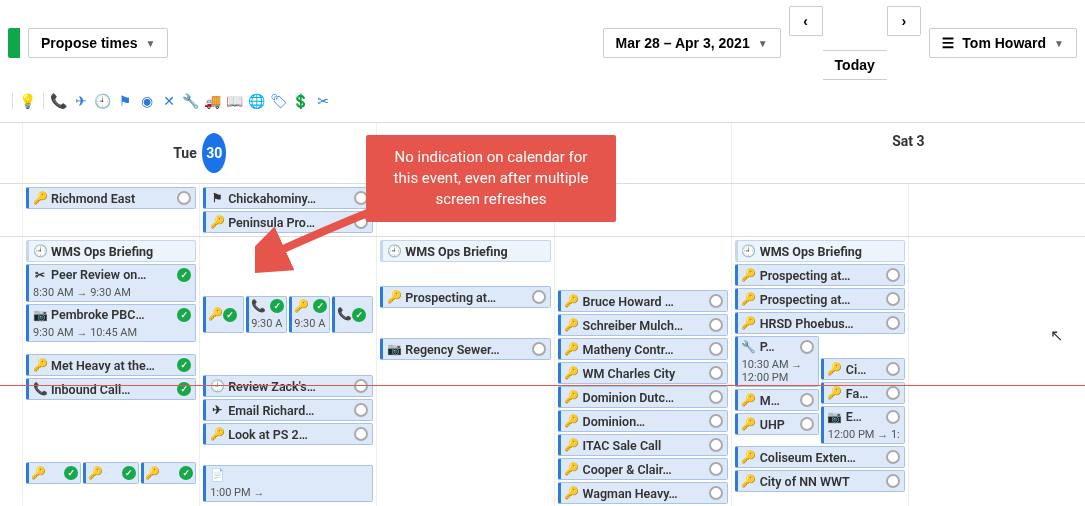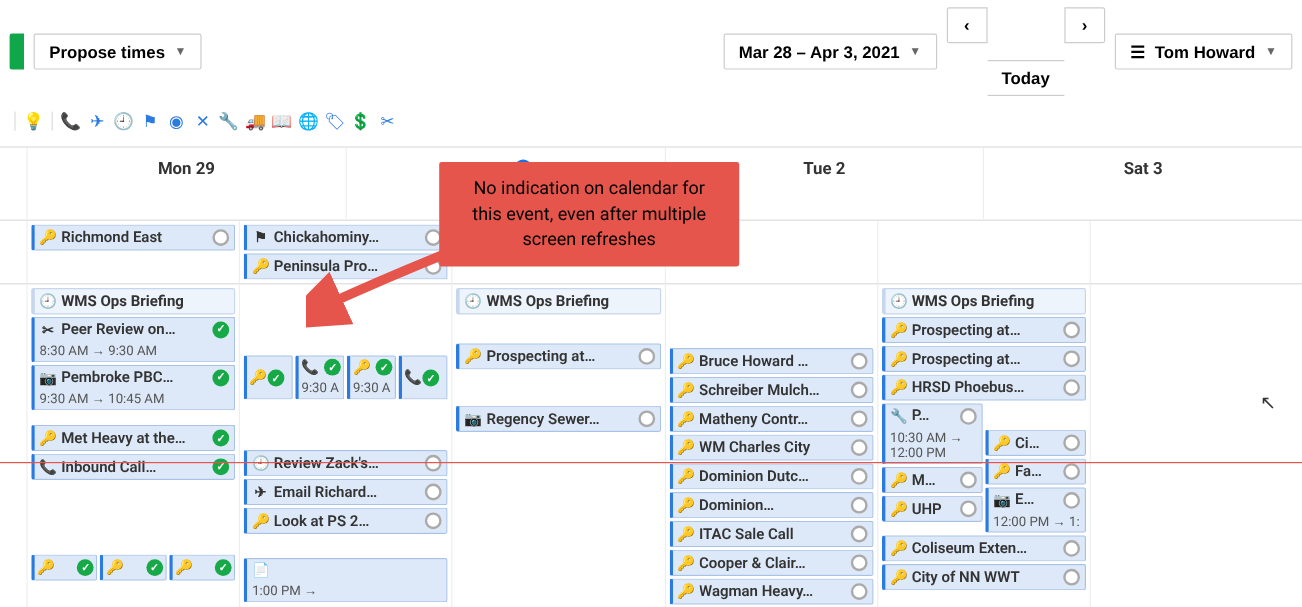--- a/index.html
+++ b/index.html
@@ -46,21 +46,21 @@
 .status-dot.done { background: #17a847; display:inline-flex; align-items:center; justify-content:center; color:#fff; font-size:9px; }
 .status-dot.done::after { content: "✓"; }
 .event.header-evt { background: #eef4fc; border-color:#c5d6ed; font-weight:700;}
 .col .inner-row { display:flex; gap:2px; }
 .col .inner-row .event { flex:1; min-width:0; padding:2px 2px;}
 .small-evt { font-size:11px; }
 .half-col-wrap { display:flex; gap:2px; }
 .half-col { flex:1; display:flex; flex-direction:column; gap:2px; min-width:0;}
 
 
-.callout { position: absolute; background: #e5554b; color: #000000; padding: 12px 16px; border-radius: 2px; font-size: 15px; line-height: 1.4; z-index: 20; width: 250px; text-align:center;}
+.callout { position: absolute; background: #e5554b; color: #ffffff; padding: 12px 16px; border-radius: 2px; font-size: 15px; line-height: 1.4; z-index: 20; width: 250px; text-align:center;}
 .arrow-svg { position:absolute; z-index:19; }
 
 .cursor { position:absolute; z-index:30; font-size:16px; }
 </style>
 </head>
 <body>
 
 <div class="topbar">
   <div class="green-chip"></div>
   <button class="btn">
@@ -105,21 +105,20 @@
   <span class="t-icon">📖</span>
   <span class="t-icon">🌐</span>
   <span class="t-icon">🏷</span>
   <span class="t-icon">💲</span>
   <span class="t-icon">✂</span>
 </div>
 
 <div class="cal-header">
   <div class="time-gutter"></div>
   <div id="day-heads" style="flex:1;display:flex;">
-      <div class="day-head"><span>Mon </span><span>29</span></div>
       <div class="day-head"><span>Tue </span><span class="today-badge">30</span></div>
       <div class="day-head"><span>Tue </span><span>2</span></div>
       <div class="day-head"><span>Sat </span><span>3</span></div>
     </div>
 </div>
 
 <div class="allday-row">
   <div class="time-gutter"></div>
   <div class="allday-cell" id="allday-mon">
       <div class="event">

